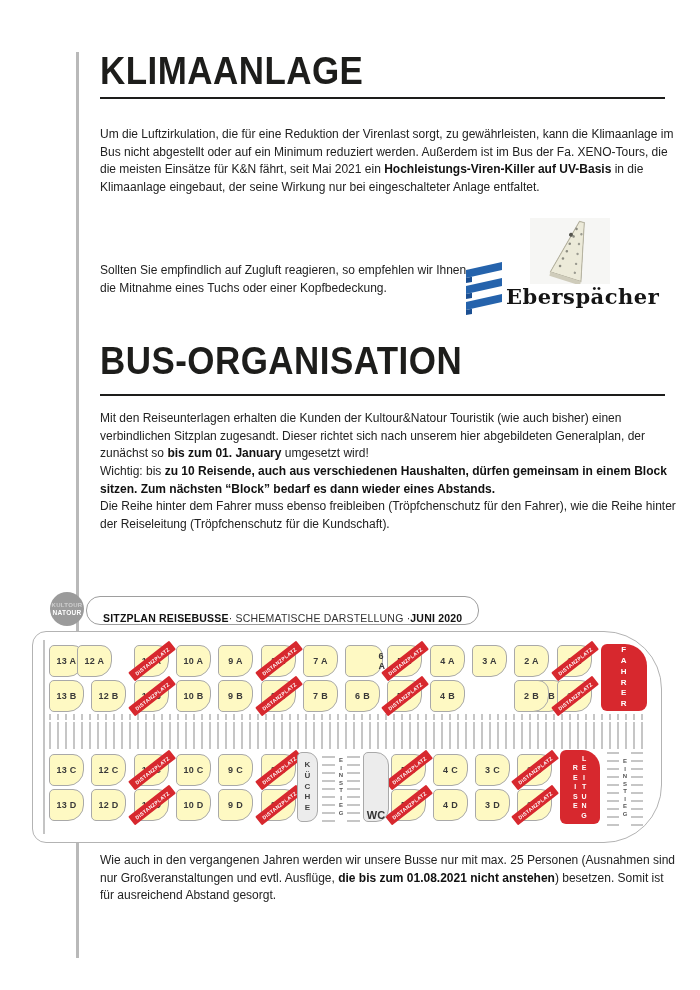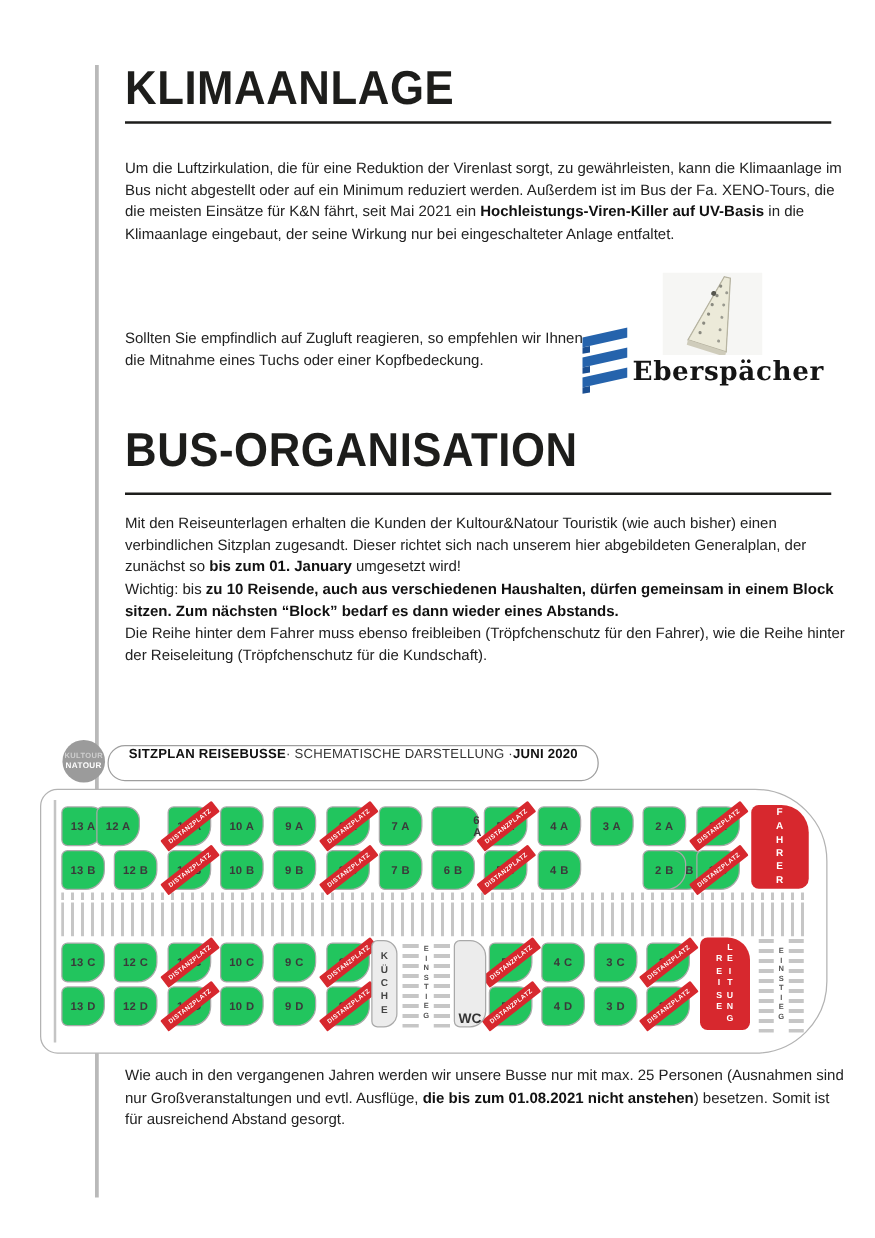--- a/index.html
+++ b/index.html
@@ -12,28 +12,28 @@
   .rule{height:2px;background:#1d1d1b;width:565px;}
   .para{font-size:12px;line-height:1.47;color:#222;white-space:pre-line;}
   .para b{font-weight:bold;color:#111;}
   
   .ebs-text{font-family:"DejaVu Serif",serif;font-weight:600;font-size:21px;color:#151515;letter-spacing:.5px;}
   
   .badge{width:34px;height:34px;border-radius:50%;background:#9b9b9b;display:flex;flex-direction:column;
          align-items:center;justify-content:center;line-height:1.15;z-index:2;}
   .badge .l1{font-size:6px;font-weight:bold;color:#cfcfcf;letter-spacing:.3px;}
   .badge .l2{font-size:6.5px;font-weight:bold;color:#fff;letter-spacing:.3px;}
-  .pill{height:27px;border:1.5px solid #9e9e9e;border-radius:14px;background:#fff;display:flex;align-items:flex-start;
+  .pill{height:27px;border:1.5px solid #9e9e9e;border-radius:14px;background:#fff;display:flex;align-items:flex-end;
         padding:0 16px;font-size:10.5px;letter-spacing:.2px;color:#333;white-space:nowrap;}
   .pill b{color:#111;}
   
   .bus{left:32px;top:631px;width:630px;height:212px;border:1.5px solid #b3b3b3;
        border-radius:14px 58px 58px 14px;background:#fff;box-sizing:border-box;}
   .rearline{left:10px;top:8px;width:1.5px;height:194px;background:#c4c4c4;}
-  .seat{position:absolute;width:35px;height:32px;background:#22c55e;border:1.5px solid #a9a9a9;
+  .seat{position:absolute;width:35px;height:32px;background:#fef9c3;border:1.5px solid #a9a9a9;
         border-radius:5px 11px 16px 5px;box-sizing:border-box;display:flex;align-items:center;justify-content:center;
         font-size:9px;font-weight:600;color:#3a3a3a;letter-spacing:.3px;}
   .banner{position:absolute;left:50%;top:50%;transform:translate(-50%,-50%) rotate(-38deg);
           background:#d7282e;color:#fff;font-size:5px;font-weight:bold;letter-spacing:.4px;
           padding:2.5px 5px;white-space:nowrap;border-radius:1px;}
   .hatch{background:repeating-linear-gradient(90deg,#c6c6c6 0,#c6c6c6 2px,transparent 2px,transparent 8px);}
   .fac{position:absolute;box-sizing:border-box;display:flex;align-items:center;justify-content:center;}
   .fac.gray{background:#ececec;border:1.5px solid #a9a9a9;border-radius:5px 11px 11px 5px;}
   .fac.red{background:#d7282e;border:none;color:#fff;}
   .vert{font-weight:bold;text-align:center;line-height:1.35;}

